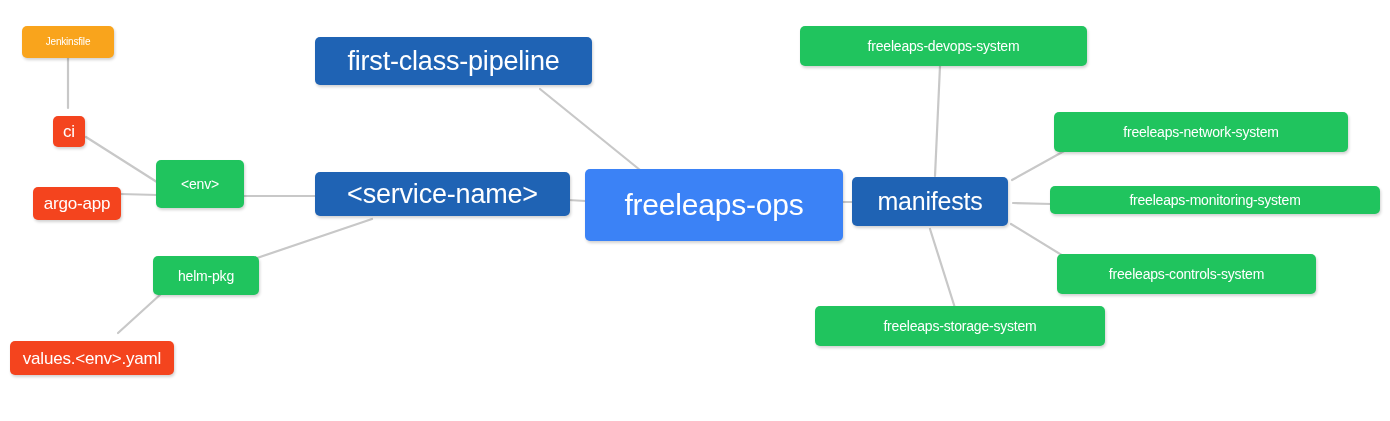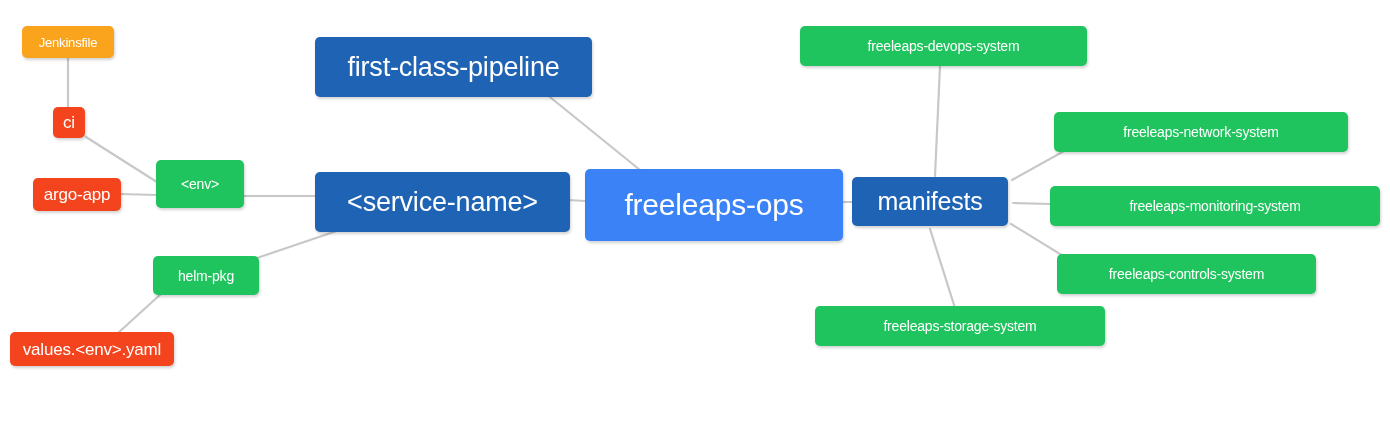--- a/index.html
+++ b/index.html
@@ -36,27 +36,27 @@
     border-radius: 5px;
     white-space: nowrap;
     line-height: 1;
     box-shadow: 1px 2px 3px rgba(0,0,0,0.18);
     letter-spacing: -0.2px;
   }
   .node.root       { background: #3b82f6; }
   .node.blue       { background: #1f63b4; }
   .node.green      { background: #20c45e; }
   .node.orange     { background: #f9a41c; }
-  .node.red        { background: #f4441e; }
+  .node.red        { background: #f4441e; margin-top: 9px; }
   .size-root  { font-size: 30px; }
   .size-major { font-size: 27px; }
   .size-mid   { font-size: 25px; }
   .size-sub   { font-size: 14px; }
   .size-small { font-size: 17px; }
-  .size-tiny  { font-size: 13px; }
+  .size-tiny  { font-size: 10px; }
 </style>
 </head>
 <body>
 
 <div id="canvas">
 
   <svg id="edges" viewBox="0 0 1390 421" width="1390" height="421" xmlns="http://www.w3.org/2000/svg">
     <g fill="none" stroke="#c8c8c8" stroke-width="2.2" stroke-linecap="round">
 
       <path d="M 68 58 L 68 108"></path>
@@ -106,45 +106,45 @@
   </div>
 
   <div class="node green size-sub" style="left:153px; top:256px; width:106px; height:39px;">
     <span>helm-pkg</span>
   </div>
 
   <div class="node red size-small" style="left:10px; top:332px; width:164px; height:34px;">
     <span>values.&lt;env&gt;.yaml</span>
   </div>
 
-  <div class="node blue size-major" style="left:315px; top:37px; width:277px; height:60px;">
+  <div class="node blue size-major" style="left:315px; top:37px; width:277px; height:48px;">
     <span>first-class-pipeline</span>
   </div>
 
-  <div class="node blue size-major" style="left:315px; top:172px; width:255px; height:60px;">
+  <div class="node blue size-major" style="left:315px; top:172px; width:255px; height:44px;">
     <span>&lt;service-name&gt;</span>
   </div>
 
   <div class="node root size-root" style="left:585px; top:169px; width:258px; height:72px;">
     <span>freeleaps-ops</span>
   </div>
 
   <div class="node blue size-mid" style="left:852px; top:177px; width:156px; height:49px;">
     <span>manifests</span>
   </div>
 
   <div class="node green size-sub" style="left:800px; top:26px; width:287px; height:40px;">
     <span>freeleaps-devops-system</span>
   </div>
 
   <div class="node green size-sub" style="left:1054px; top:112px; width:294px; height:40px;">
     <span>freeleaps-network-system</span>
   </div>
 
-  <div class="node green size-sub" style="left:1050px; top:186px; width:330px; height:40px;">
+  <div class="node green size-sub" style="left:1050px; top:186px; width:330px; height:28px;">
     <span>freeleaps-monitoring-system</span>
   </div>
 
   <div class="node green size-sub" style="left:1057px; top:254px; width:259px; height:40px;">
     <span>freeleaps-controls-system</span>
   </div>
 
   <div class="node green size-sub" style="left:815px; top:306px; width:290px; height:40px;">
     <span>freeleaps-storage-system</span>
   </div>

